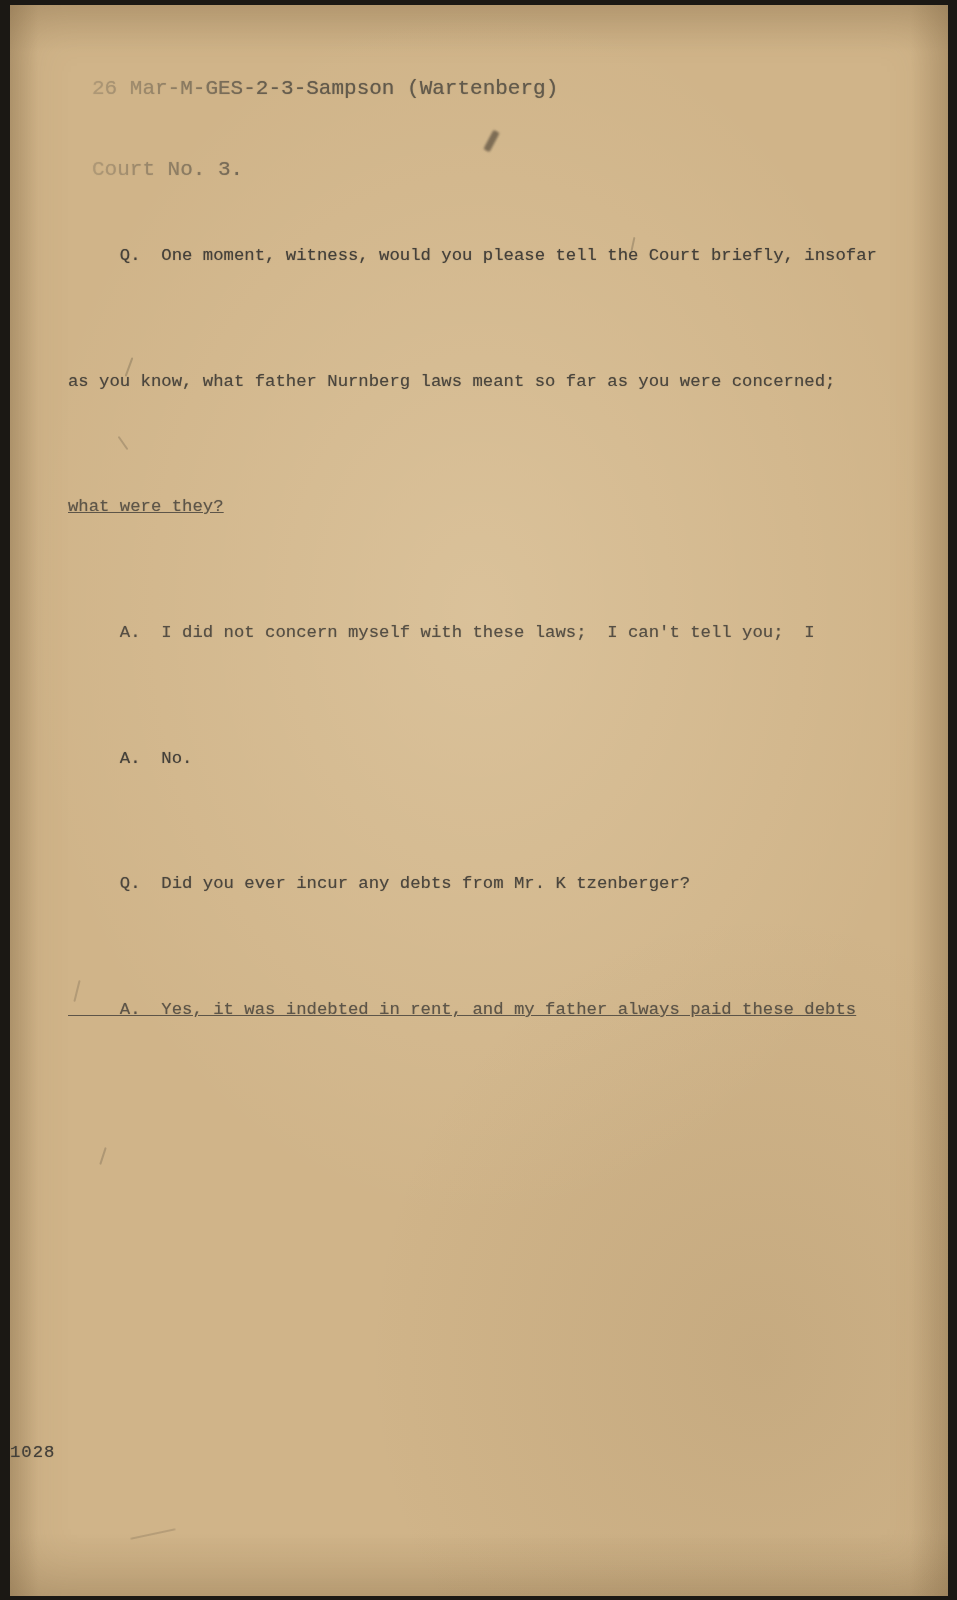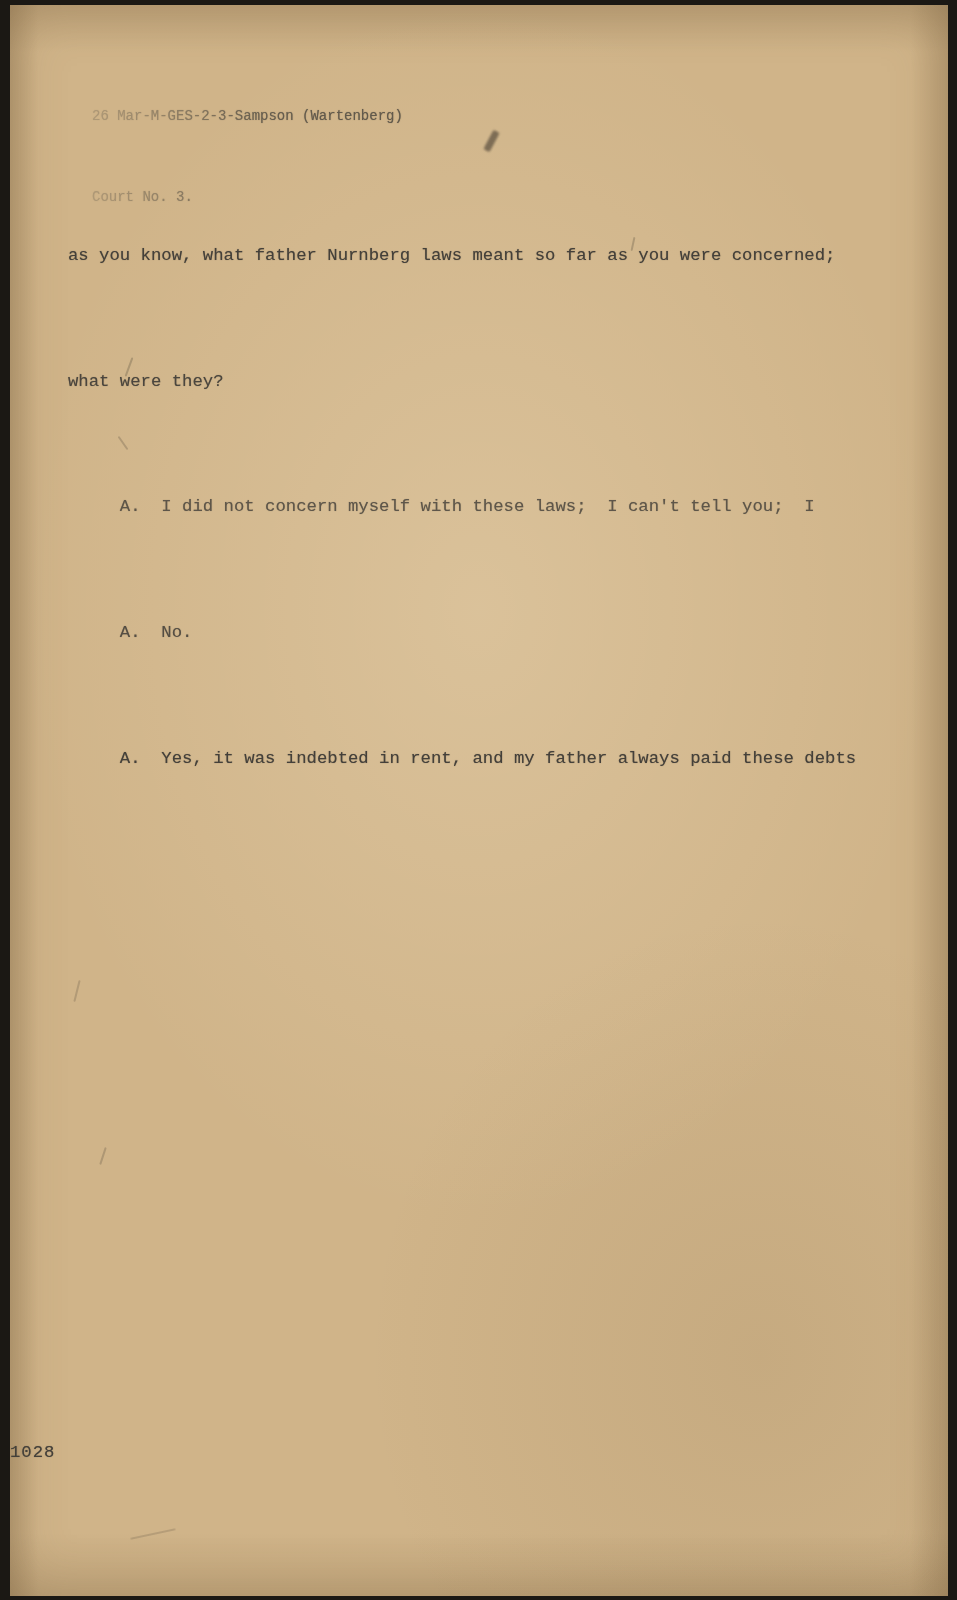--- a/index.html
+++ b/index.html
@@ -30,38 +30,38 @@
     box-shadow: inset 0 0 55px rgba(120,92,55,0.30);
   }
   .typed {
     color: #44403a;
     text-shadow: 0 0 1px rgba(66,60,50,0.55);
     white-space: pre;
   }
   .header {
     position: absolute;
     left: 82px;
-    top: 44px;
-    font-size: 14px;
+    top: 16px;
+    font-size: 21px;
     line-height: 27px;
     color: #625a4c;
     -webkit-mask-image: linear-gradient(to right, rgba(0,0,0,0.30) 0px, rgba(0,0,0,0.55) 70px, rgba(0,0,0,0.95) 170px, #000 230px);
     mask-image: linear-gradient(to right, rgba(0,0,0,0.30) 0px, rgba(0,0,0,0.55) 70px, rgba(0,0,0,0.95) 170px, #000 230px);
   }
   .body-text {
     position: absolute;
     left: 58px;
     top: 146px;
     font-size: 17.3px;
     line-height: 41.9px;
   }
   .line { height: 41.9px; }
   .line:nth-child(4n)   { opacity: 0.88; }
   .line:nth-child(4n+2) { opacity: 0.95; }
-  .line:nth-child(4n+3) { opacity: 0.82; }
+  .line:nth-child(4n+3) { opacity: 0.82; text-decoration: underline; }
   .page-number {
     position: absolute;
     top: 1438px;
     left: 0;
     width: 100%;
     text-align: left;
     font-size: 17.3px;
     letter-spacing: 1px;
   }
   .stray {
@@ -95,24 +95,26 @@
 
     <div class="stray blot" style="left:478px; top:125px;"></div>
     <div class="stray slash-a"></div>
     <div class="stray slash-b"></div>
     <div class="stray slash-c"></div>
     <div class="stray slash-d"></div>
     <div class="stray slash-e"></div>
     <div class="stray scratch"></div>
 
     <div class="body-text typed">
+      <div class="line">     Q.  One moment, witness, would you please tell the Court briefly, insofar</div>
       <div class="line">as you know, what father Nurnberg laws meant so far as you were concerned;</div>
       <div class="line">what were they?</div>
       <div class="line">     A.  I did not concern myself with these laws;  I can't tell you;  I</div>
       <div class="line">     A.  No.</div>
+      <div class="line">     Q.  Did you ever incur any debts from Mr. K tzenberger?</div>
       <div class="line">     A.  Yes, it was indebted in rent, and my father always paid these debts</div>
       
       
       
       
       
       
       
       
       

